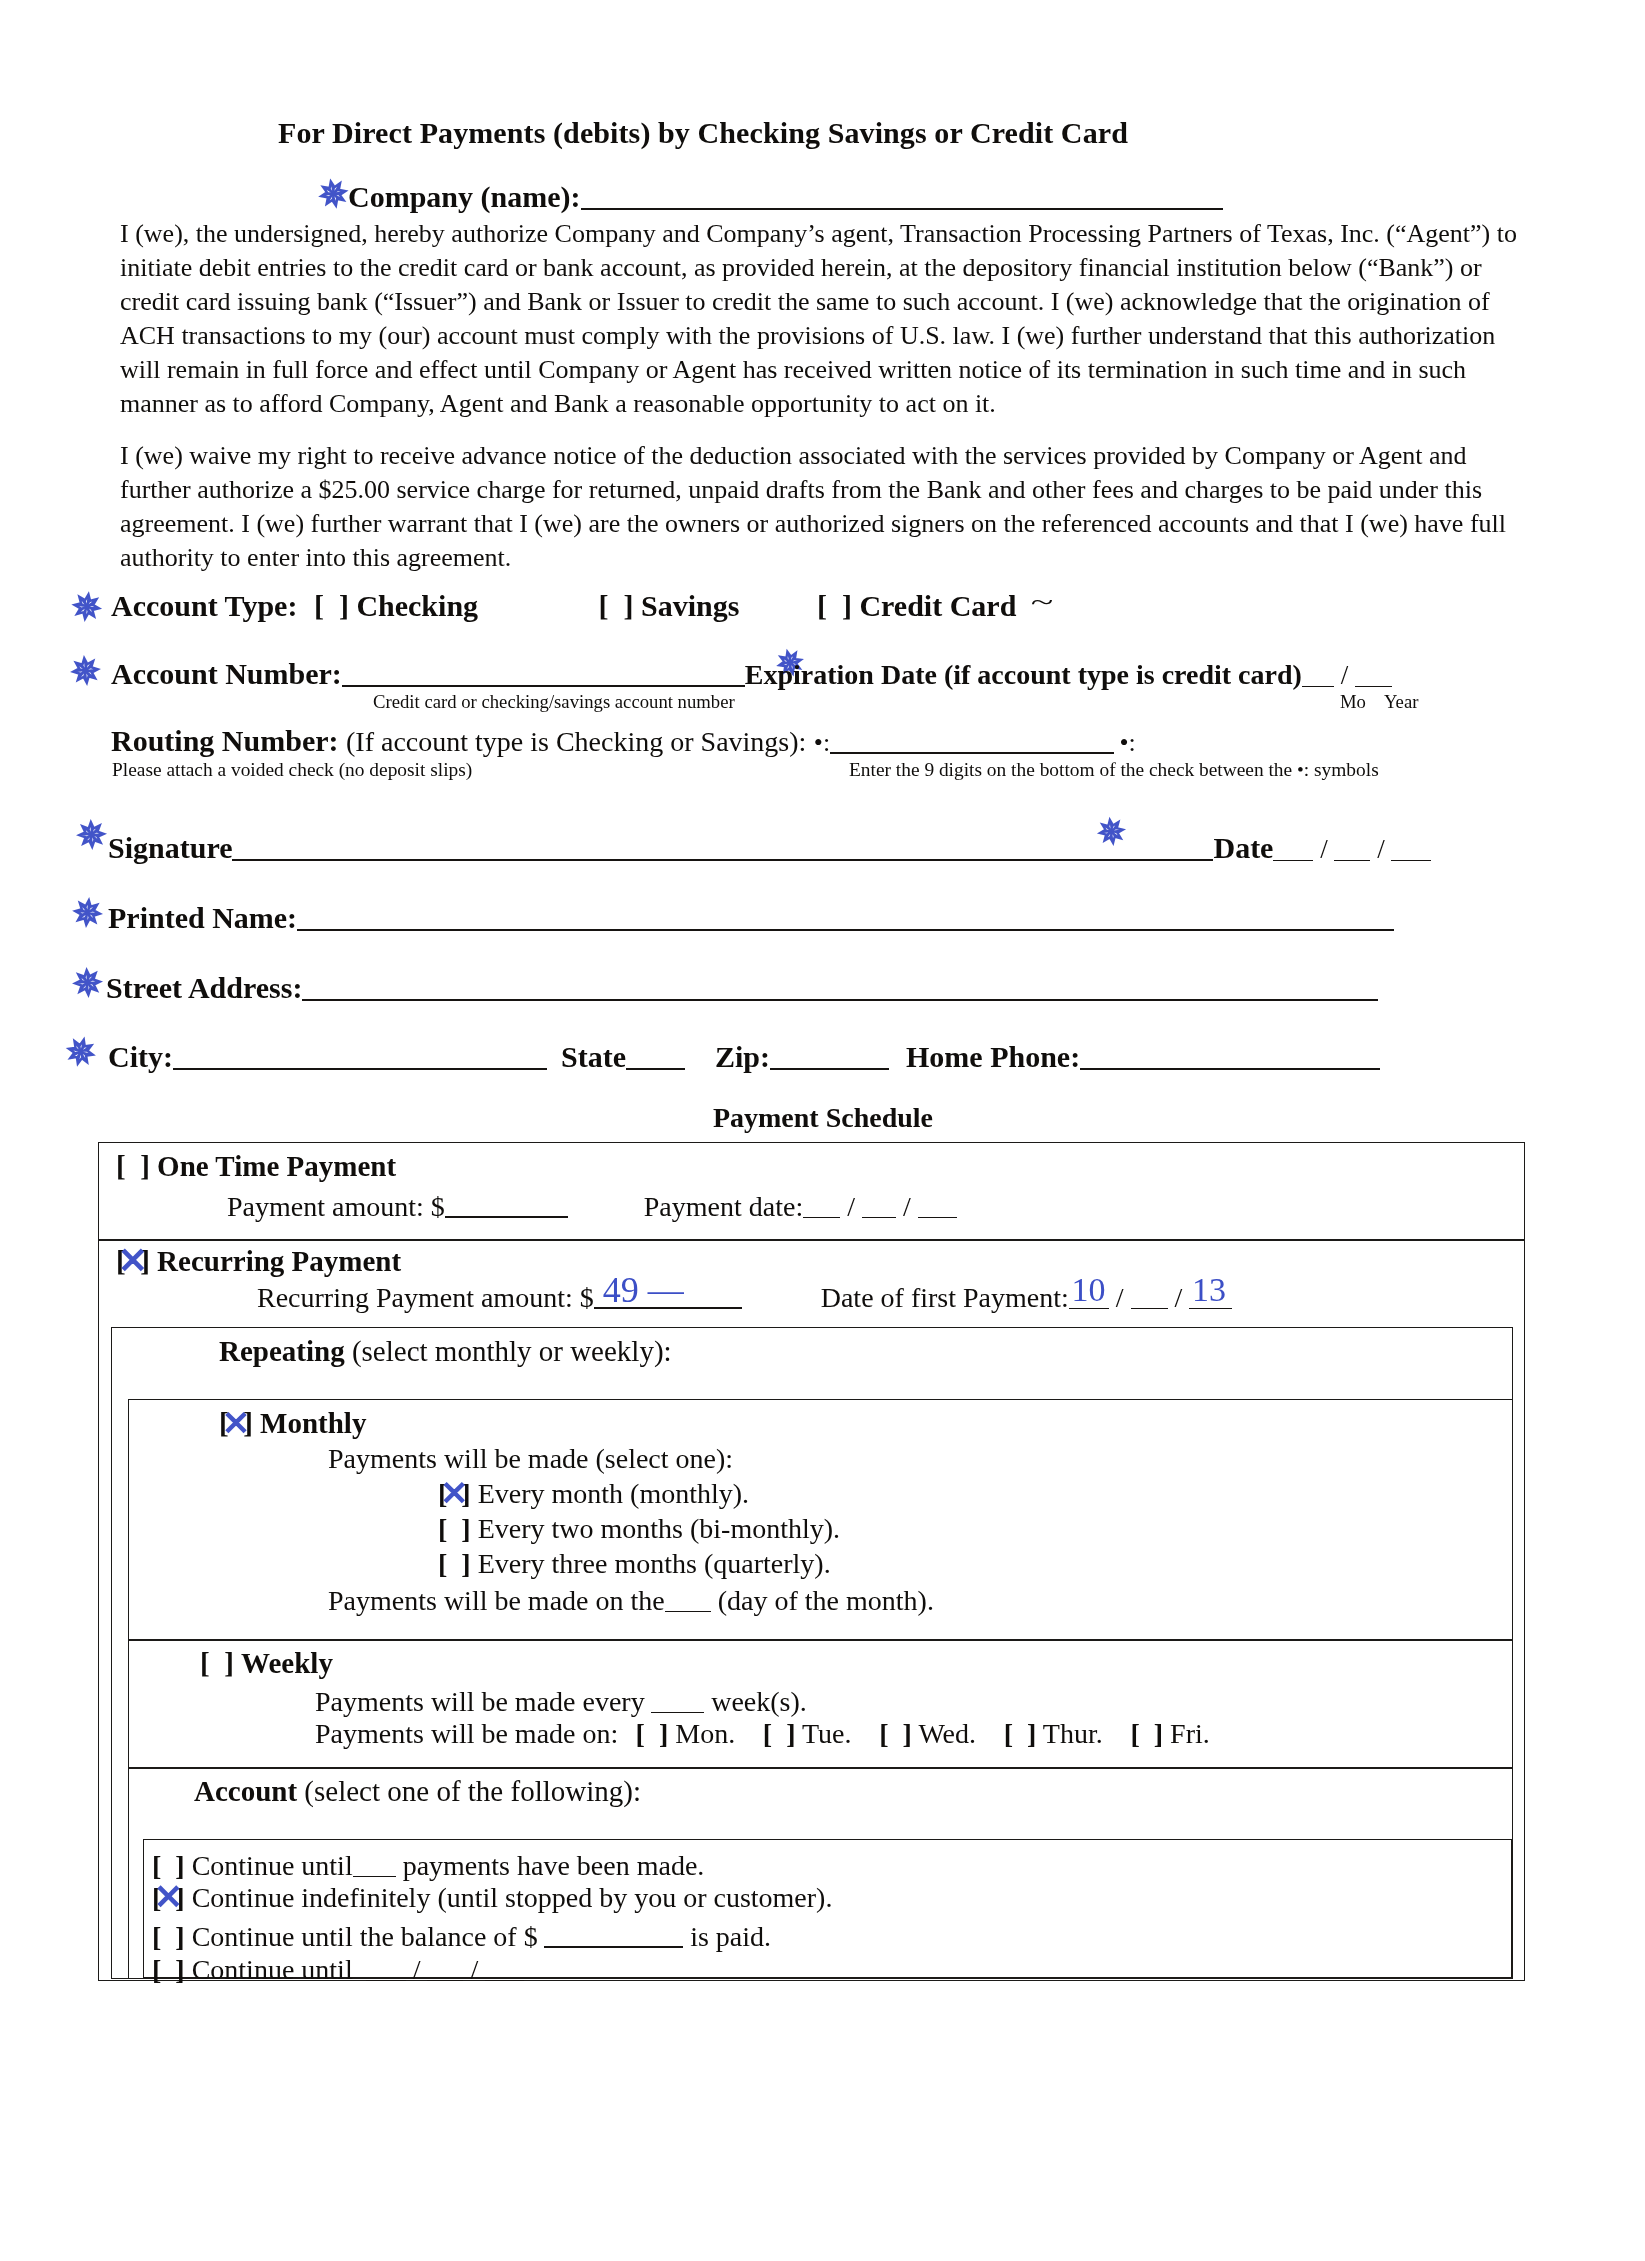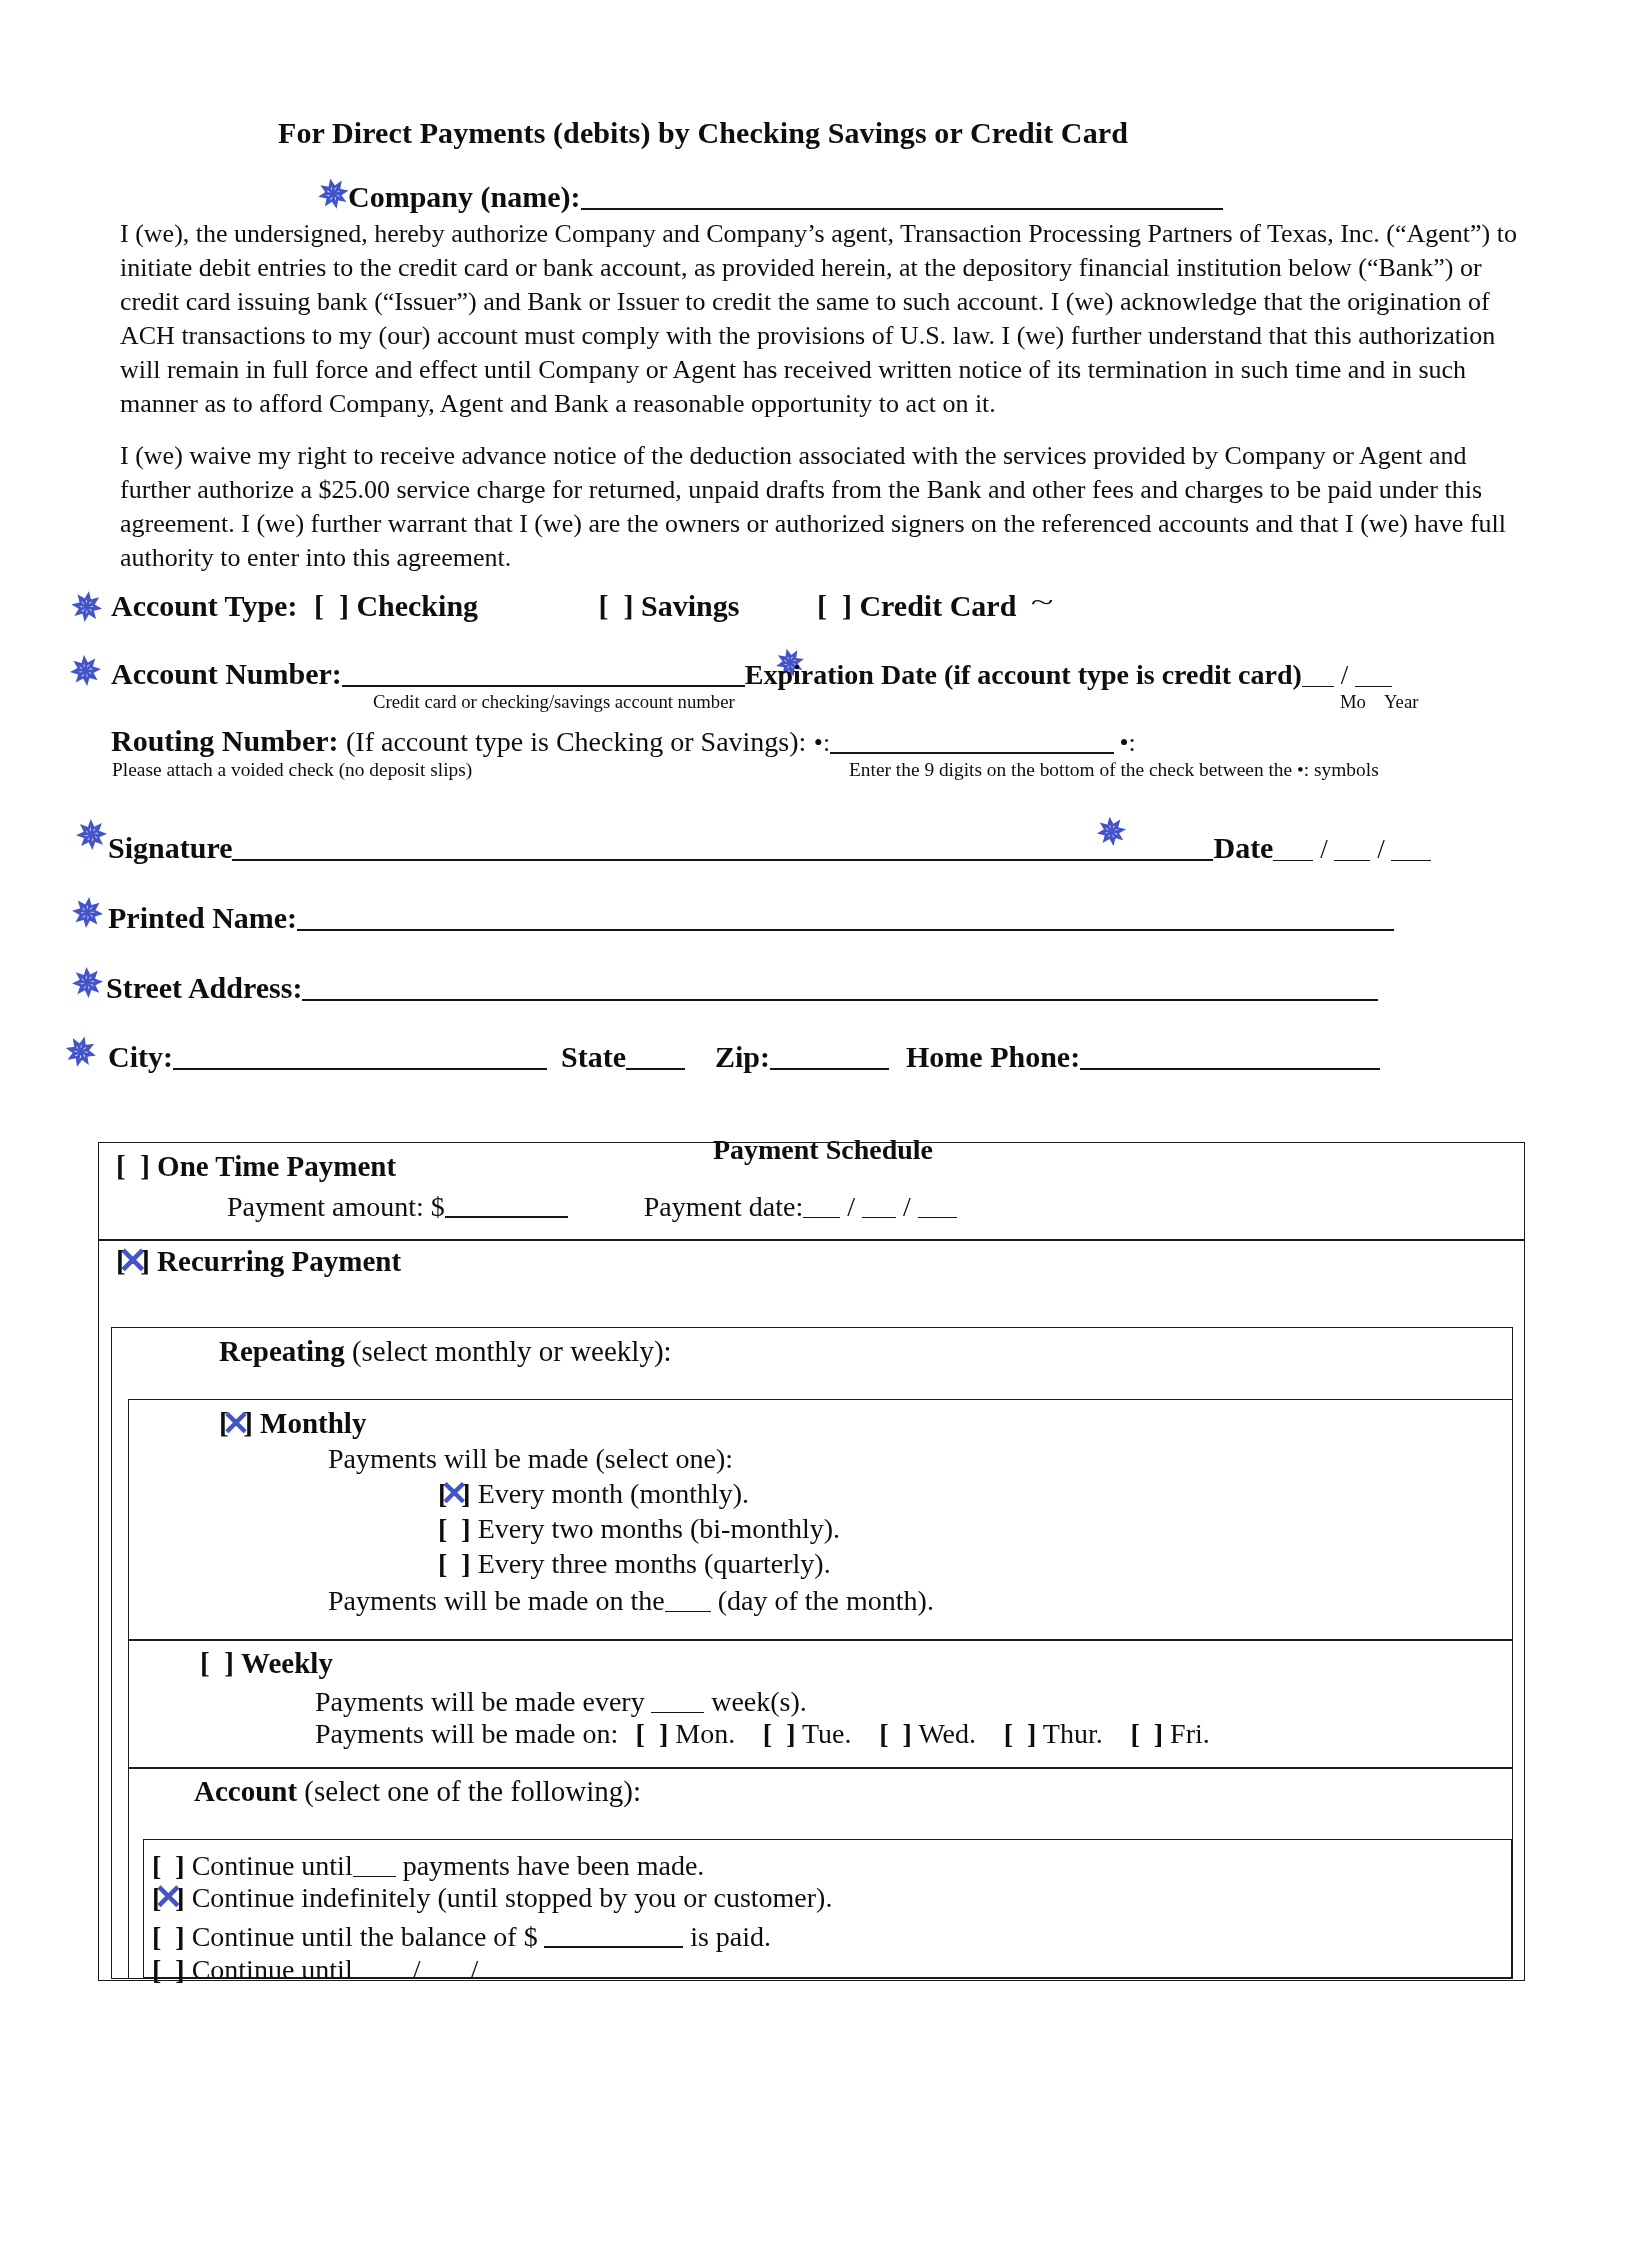--- a/index.html
+++ b/index.html
@@ -103,21 +103,21 @@
   <div class="pen penstar" style="left:72px;top:962px;font-size:37px;transform:rotate(-4deg);">✵</div>
   <div style="position:absolute;left:106px;top:967px;font-size:30px;white-space:nowrap;">
     <span class="b">Street Address:</span><span class="ul" style="width:1076px;"></span>
   </div>
 
   <div class="pen penstar" style="left:65px;top:1031px;font-size:37px;transform:rotate(14deg);">✵</div>
   <div style="position:absolute;left:108px;top:1036px;font-size:30px;white-space:nowrap;">
     <span class="b">City:</span><span class="ul" style="width:374px;"></span><span class="b" style="margin-left:14px;">State</span><span class="ul" style="width:59px;"></span><span class="b" style="margin-left:30px;">Zip:</span><span class="ul" style="width:119px;"></span><span class="b" style="margin-left:17px;">Home Phone:</span><span class="ul" style="width:300px;"></span>
   </div>
 
-  <div class="b" style="position:absolute;left:0;top:1134px;width:1646px;text-align:center;font-size:28px;">Payment Schedule</div>
+  <div class="b" style="position:absolute;left:0;top:1102px;width:1646px;text-align:center;font-size:28px;">Payment Schedule</div>
 
   <div class="box" style="left:98px;top:1142px;width:1427px;height:839px;"></div>
 
   <div style="position:absolute;left:98px;top:1239px;width:1427px;height:1.9px;background:#1c1a18;"></div>
 
   <div style="position:absolute;left:116px;top:1150px;font-size:29px;white-space:nowrap;">
     <span class="cb b">[&nbsp;&nbsp;]</span>
     <span class="b">One Time Payment</span>
   </div>
 
@@ -125,20 +125,29 @@
     <span>Payment amount: $</span><span class="ul" style="width:123px;"></span><span style="margin-left:76px;">Payment date:</span><span class="ul-thin" style="width:37px;"></span><span>&nbsp;/&nbsp;</span><span class="ul-thin" style="width:34px;"></span><span>&nbsp;/&nbsp;</span><span class="ul-thin" style="width:39px;"></span>
   </div>
 
   <div style="position:absolute;left:116px;top:1245px;font-size:29px;white-space:nowrap;">
     <span class="cb b">
       [&nbsp;&nbsp;]<span class="cbx" style="font-size:36px;">✕</span>
     </span>
     <span class="b">Recurring Payment</span>
   </div>
 
+  <div style="position:absolute;left:257px;top:1278px;font-size:28px;white-space:nowrap;">
+    <span>Recurring Payment amount: $</span><span class="ul" style="width:148px;position:relative;">
+        <span class="handw" style="position:absolute;left:9px;top:-9px;font-size:36px;">49 —</span>
+      </span><span style="margin-left:79px;">Date of first Payment:</span><span class="ul-thin" style="width:40px;position:relative;">
+        <span class="handw" style="position:absolute;left:2.6px;top:-7.7px;font-size:34px;">10</span>
+      </span><span>&nbsp;/&nbsp;</span><span class="ul-thin" style="width:37px;"></span><span>&nbsp;/&nbsp;</span><span class="ul-thin" style="width:43px;position:relative;">
+        <span class="handw" style="position:absolute;left:2.6px;top:-7.7px;font-size:34px;">13</span>
+      </span>
+  </div>
 
   <div class="box" style="left:111px;top:1327px;width:1402px;height:652px;"></div>
 
   <div style="position:absolute;left:219px;top:1335px;font-size:29px;white-space:nowrap;">
     <span class="b">Repeating</span>
     <span>(select monthly or weekly):</span>
   </div>
 
   <div class="box" style="left:128px;top:1399px;width:1385px;height:580px;"></div>
 

